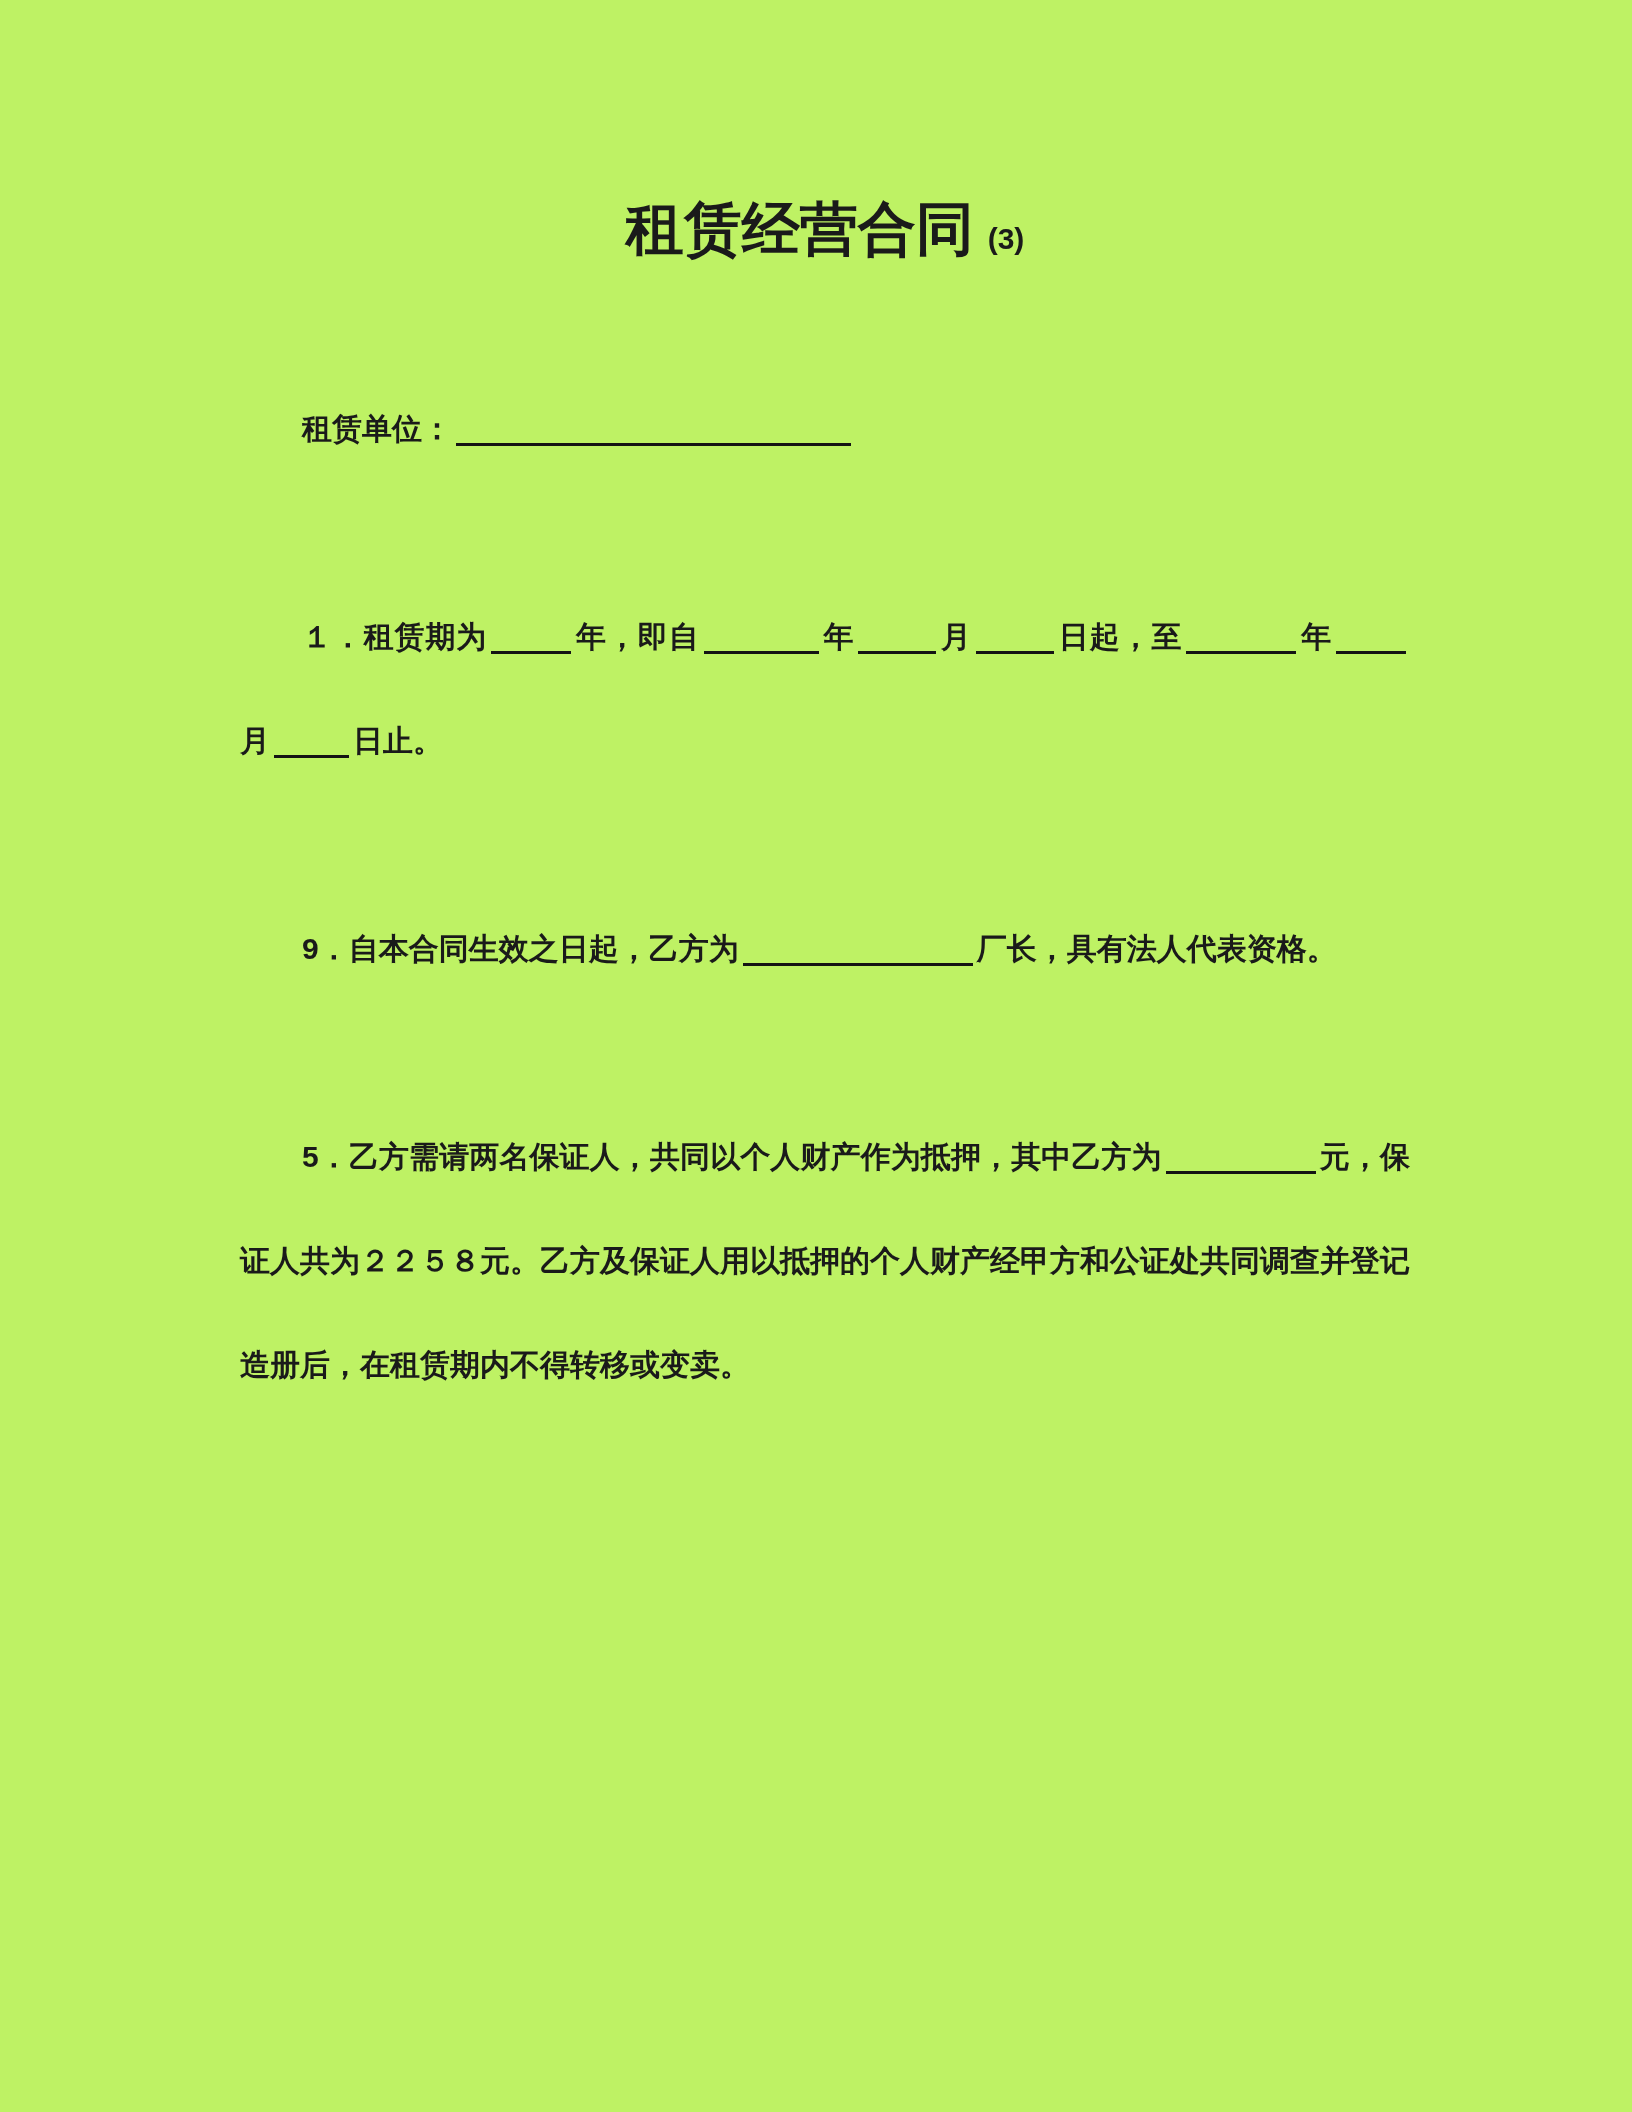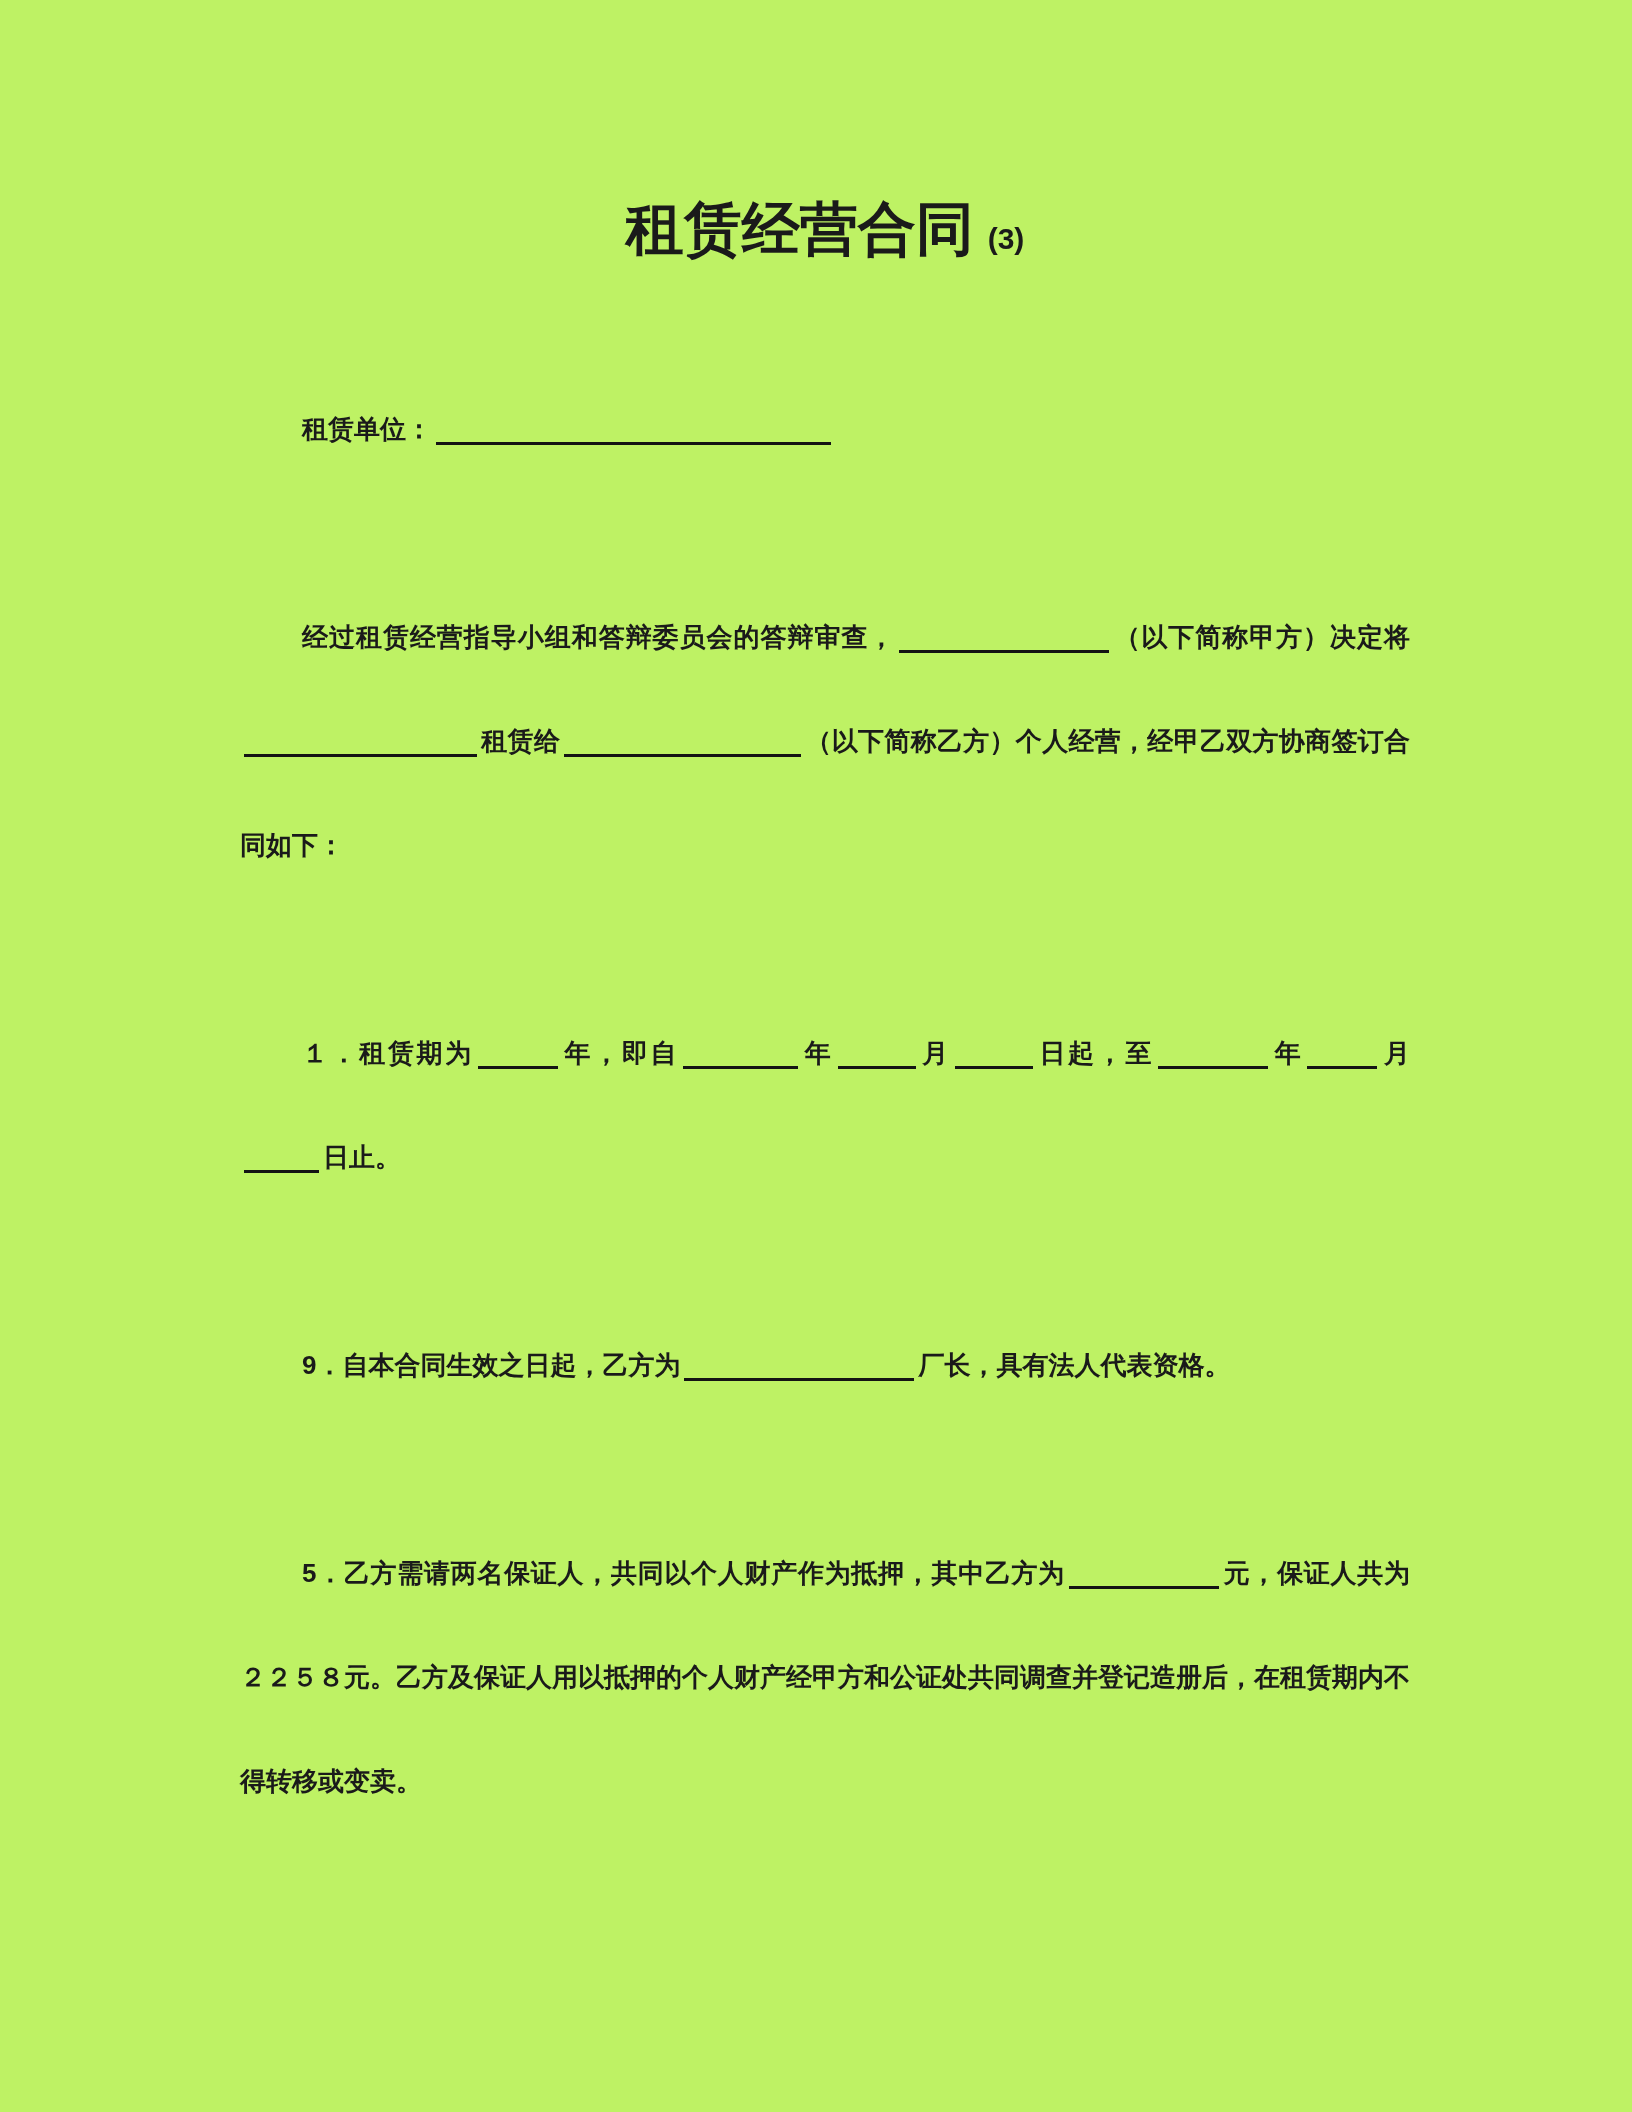--- a/index.html
+++ b/index.html
@@ -25,21 +25,21 @@
     font-weight: 700;
     margin: 0 0 119px 0;
     white-space: nowrap;
   }
   .doc-title .title-num {
     font-size: 30px;
     font-weight: 700;
     margin-left: 14px;
   }
   .para {
-    font-size: 26px;
+    font-size: 30px;
     font-weight: 700;
     line-height: 104px;
     margin: 0 0 104px 0;
     text-indent: 62px;
     text-align: justify;
     word-break: break-all;
   }
   .para:last-child { margin-bottom: 0; }
   .blank {
     display: inline-block;
@@ -53,18 +53,17 @@
 </style>
 </head>
 <body>
 
 <div class="page">
   <h1 class="doc-title">
     <span>租赁经营合同</span><span class="title-num">(3)</span>
   </h1>
   <div>
       <p class="para"><span class="txt">租赁单位：</span><span class="blank" style="width: 395px;"></span></p>
-      <p class="para"><span class="txt">经过租赁经营指导小组和答辩委员会的答辩审查，</span><span class="blank" style="width: 210px;"></span><span class="txt">（以下简称甲方）决定将</span><span class="blank" style="width: 233px;"></span><span class="txt">租赁给</span><span class="blank" style="width: 237px;"></span><span class="txt">（以下简称乙方）个人经营，经甲乙双方协商签订合同如下：</span></p>
       <p class="para"><span class="txt">１．租赁期为</span><span class="blank" style="width: 80px;"></span><span class="txt">年，即自</span><span class="blank" style="width: 115px;"></span><span class="txt">年</span><span class="blank" style="width: 78px;"></span><span class="txt">月</span><span class="blank" style="width: 78px;"></span><span class="txt">日起，至</span><span class="blank" style="width: 110px;"></span><span class="txt">年</span><span class="blank" style="width: 70px;"></span><span class="txt">月</span><span class="blank" style="width: 75px;"></span><span class="txt">日止。</span></p>
       <p class="para"><span class="txt">9．自本合同生效之日起，乙方为</span><span class="blank" style="width: 230px;"></span><span class="txt">厂长，具有法人代表资格。</span></p>
       <p class="para"><span class="txt">5．乙方需请两名保证人，共同以个人财产作为抵押，其中乙方为</span><span class="blank" style="width: 150px;"></span><span class="txt">元，保证人共为２２５８元。乙方及保证人用以抵押的个人财产经甲方和公证处共同调查并登记造册后，在租赁期内不得转移或变卖。</span></p>
     </div>
 </div>
 
 </body></html>

